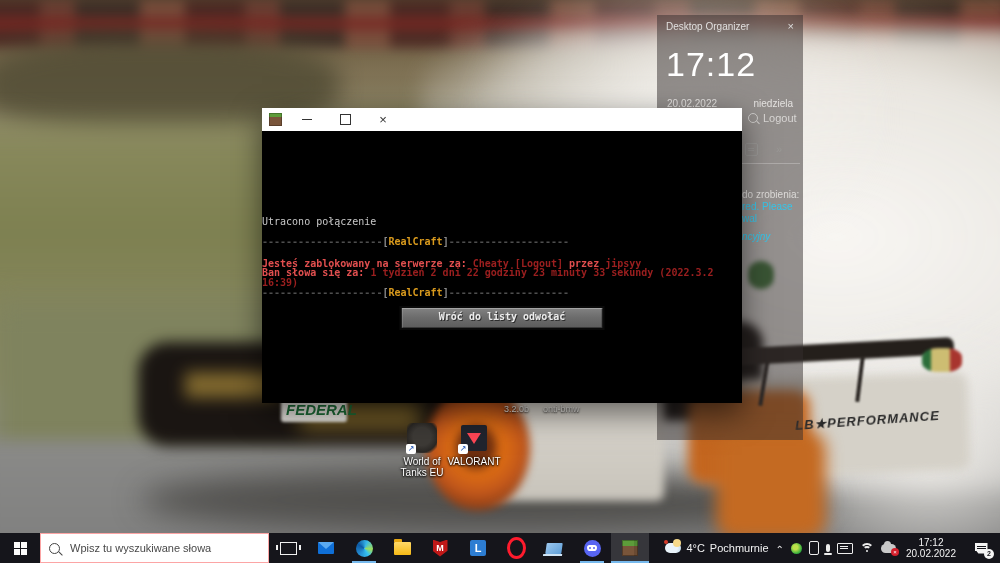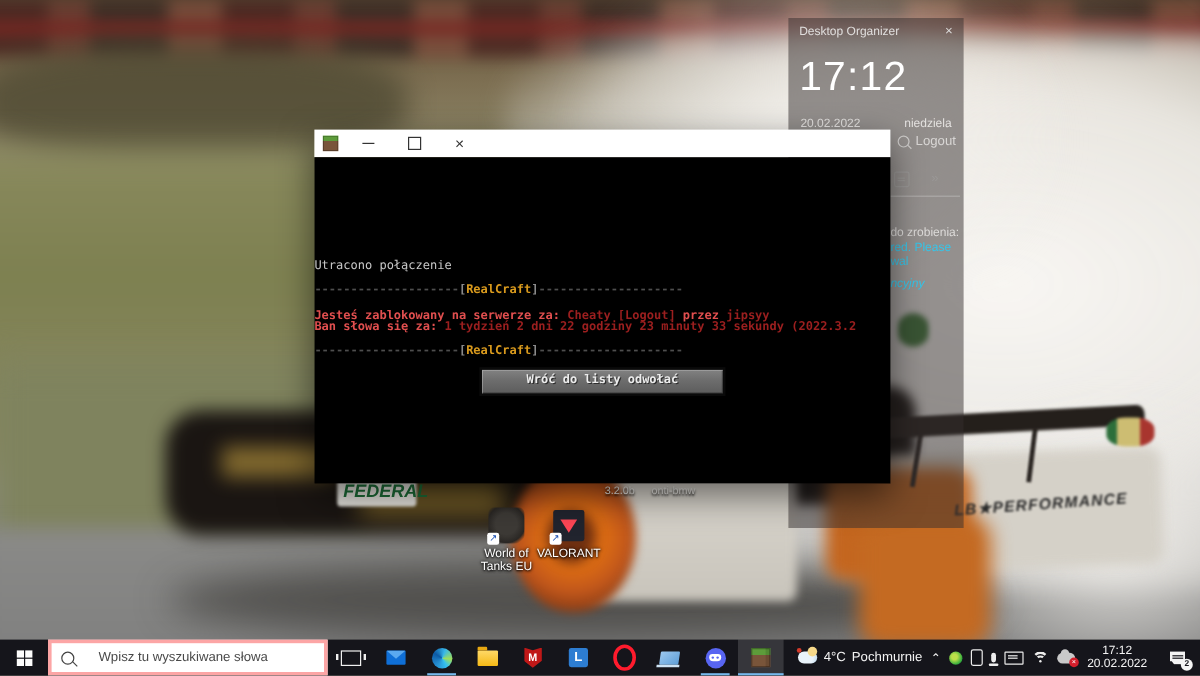--- a/index.html
+++ b/index.html
@@ -91,21 +91,21 @@
   .mc-red{color:#e14f4f;}
   .mc-darkred{color:#9c1f1f;}
   .mc-green{color:#4ed34e;}
   .mc-button{position:absolute;left:50%;top:175px;transform:translateX(-50%);width:201px;height:20px;background:linear-gradient(#828282 0%,#6d6d6d 45%,#5c5c5c 100%);border:2px solid #0a0a0a;box-shadow:inset 1px 1px 0 rgba(255,255,255,.28),inset -1px -1px 0 rgba(0,0,0,.38);color:#ececec;font-size:10px;line-height:17px;text-align:center;font-family:"DejaVu Sans Mono",monospace;font-weight:bold;text-shadow:1px 1px 0 #2e2e2e;cursor:pointer;}
 
   
   #taskbar{position:absolute;left:0;bottom:0;width:1000px;height:30px;background:#15151b;z-index:10;display:flex;align-items:stretch;color:#fff;}
   .tb-start{width:40px;display:flex;align-items:center;justify-content:center;}
   .tb-winlogo{display:grid;grid-template-columns:6px 6px;grid-template-rows:6px 6px;gap:1px;}
   .tb-winlogo span{background:#fdfdfd;}
-  .tb-search{width:211px;background:#fff;border:3px solid #fca5a5;display:flex;align-items:center;padding:0 8px;gap:18px;}
+  .tb-search{width:211px;background:#fff;border:1px solid #fca5a5;display:flex;align-items:center;padding:0 8px;gap:8px;}
   .tb-search-icon{width:9px;height:9px;border:1.4px solid #444;border-radius:50%;position:relative;flex:none;}
   .tb-search-icon::after{content:"";position:absolute;width:5px;height:1.4px;background:#444;transform:rotate(45deg);left:8px;top:9px;}
   .tb-search input{border:none;outline:none;font-size:11px;color:#333;width:100%;font-family:"Liberation Sans",sans-serif;background:transparent;}
   .tb-search input::placeholder{color:#494949;opacity:1;}
   .tb-slot{width:38px;display:flex;align-items:center;justify-content:center;position:relative;}
   .tb-slot.running::after{content:"";position:absolute;bottom:0;left:7px;right:7px;height:2px;background:#76b9ed;}
   .tb-slot.active{background:rgba(255,255,255,.14);}
   .tb-slot.active::after{content:"";position:absolute;bottom:0;left:0;right:0;height:2px;background:#76b9ed;}
   .ic-taskview{width:15px;height:11px;border:1px solid #f0f0f0;position:relative;}
   .ic-taskview::before,.ic-taskview::after{content:"";position:absolute;top:2px;width:2px;height:5px;background:#f0f0f0;}
@@ -247,20 +247,21 @@
         <span class="mc-ctl">
             <span class="mc-close-glyph">×</span>
           </span>
       </span>
     </div>
     <div class="mc-content">
       <div class="mc-line mc-heading">Utracono połączenie</div>
       <div class="mc-line mc-sep1"><span class="mc-dash">--------------------</span><span class="mc-bracket">[</span><span class="mc-gold">RealCraft</span><span class="mc-bracket">]</span><span class="mc-dash">--------------------</span></div>
       <div class="mc-line mc-ban1"><span class="mc-red">Jesteś zablokowany na serwerze za: </span><span class="mc-darkred">Cheaty [Logout]</span><span class="mc-red"> przez </span><span class="mc-darkred">jipsyy</span></div>
       <div class="mc-line mc-ban3"><span class="mc-red">Ban słowa się za: </span><span class="mc-darkred">1 tydzień 2 dni 22 godziny 23 minuty 33 sekundy (2022.3.2</span></div>
+      <div class="mc-line mc-ban3b"><span class="mc-darkred">16:39)</span></div>
       <div class="mc-line mc-sep2"><span class="mc-dash">--------------------</span><span class="mc-bracket">[</span><span class="mc-gold">RealCraft</span><span class="mc-bracket">]</span><span class="mc-dash">--------------------</span></div>
       <div class="mc-button">Wróć do listy odwołać</div>
     </div>
   </div>
 
   <div id="taskbar">
     <div class="tb-start">
       <span class="tb-winlogo">
           <span></span>
           <span></span>

